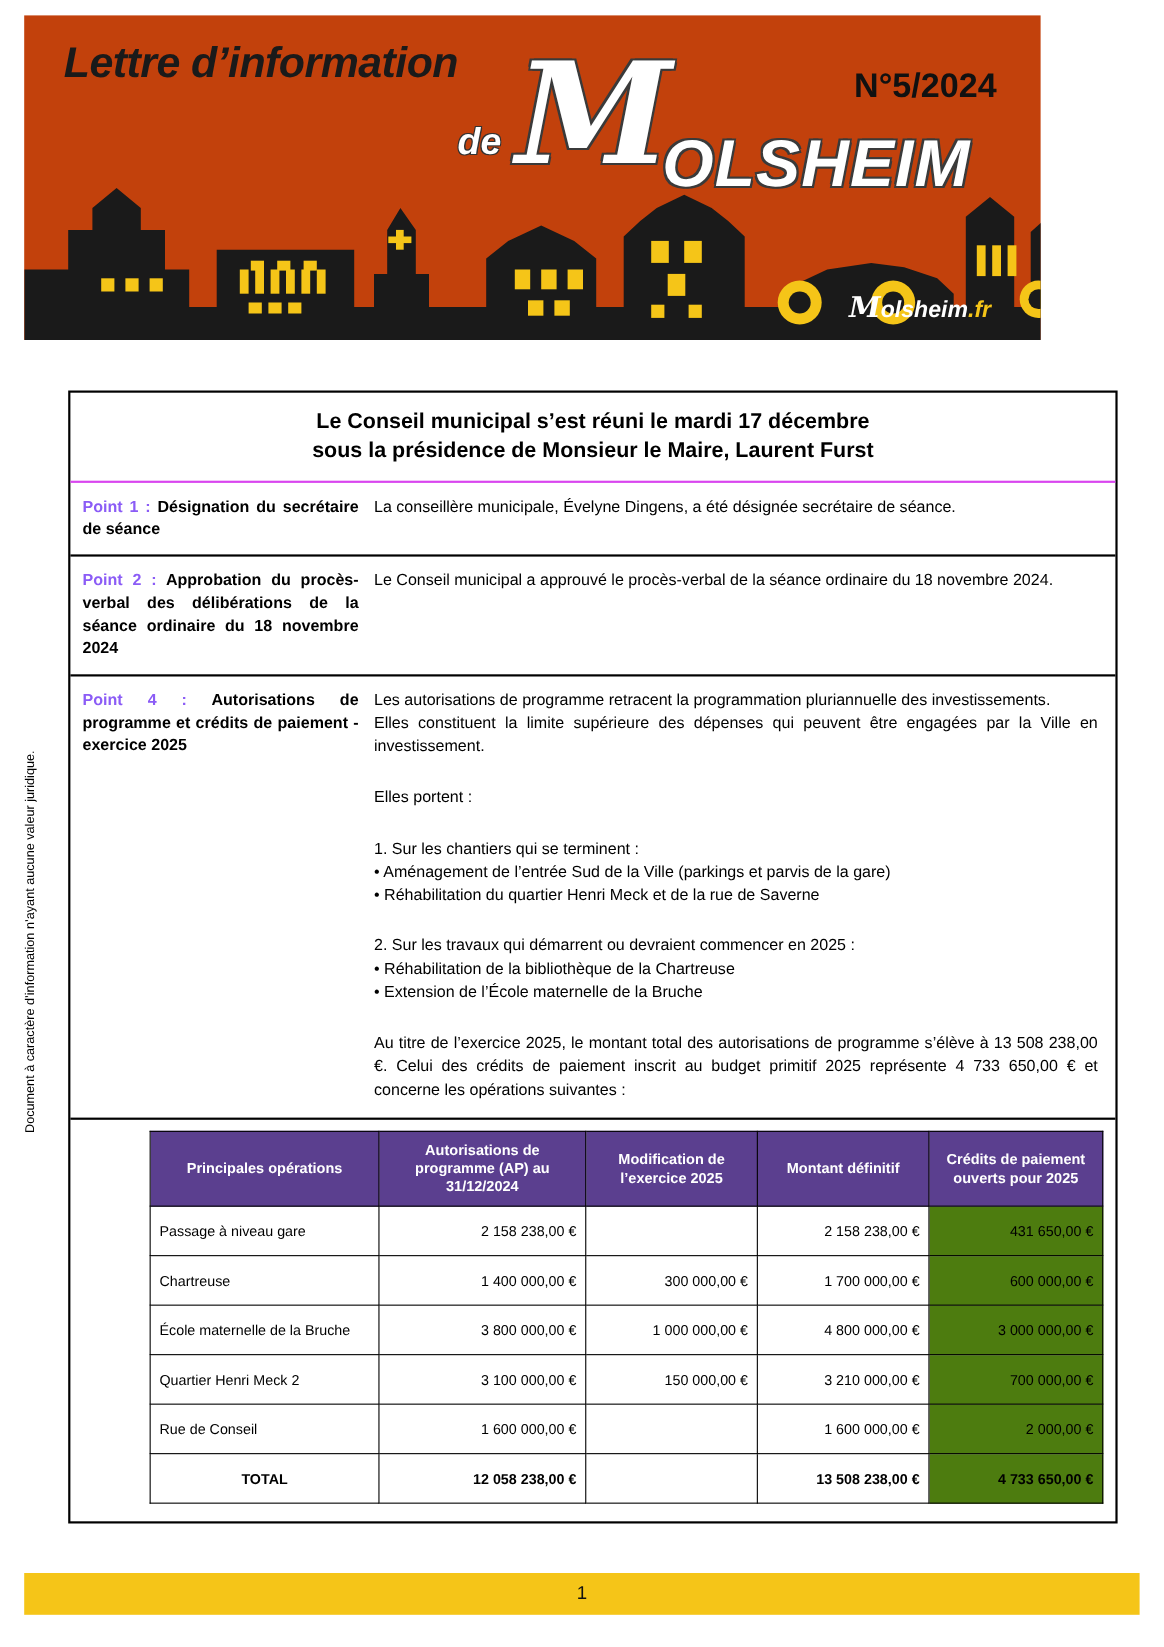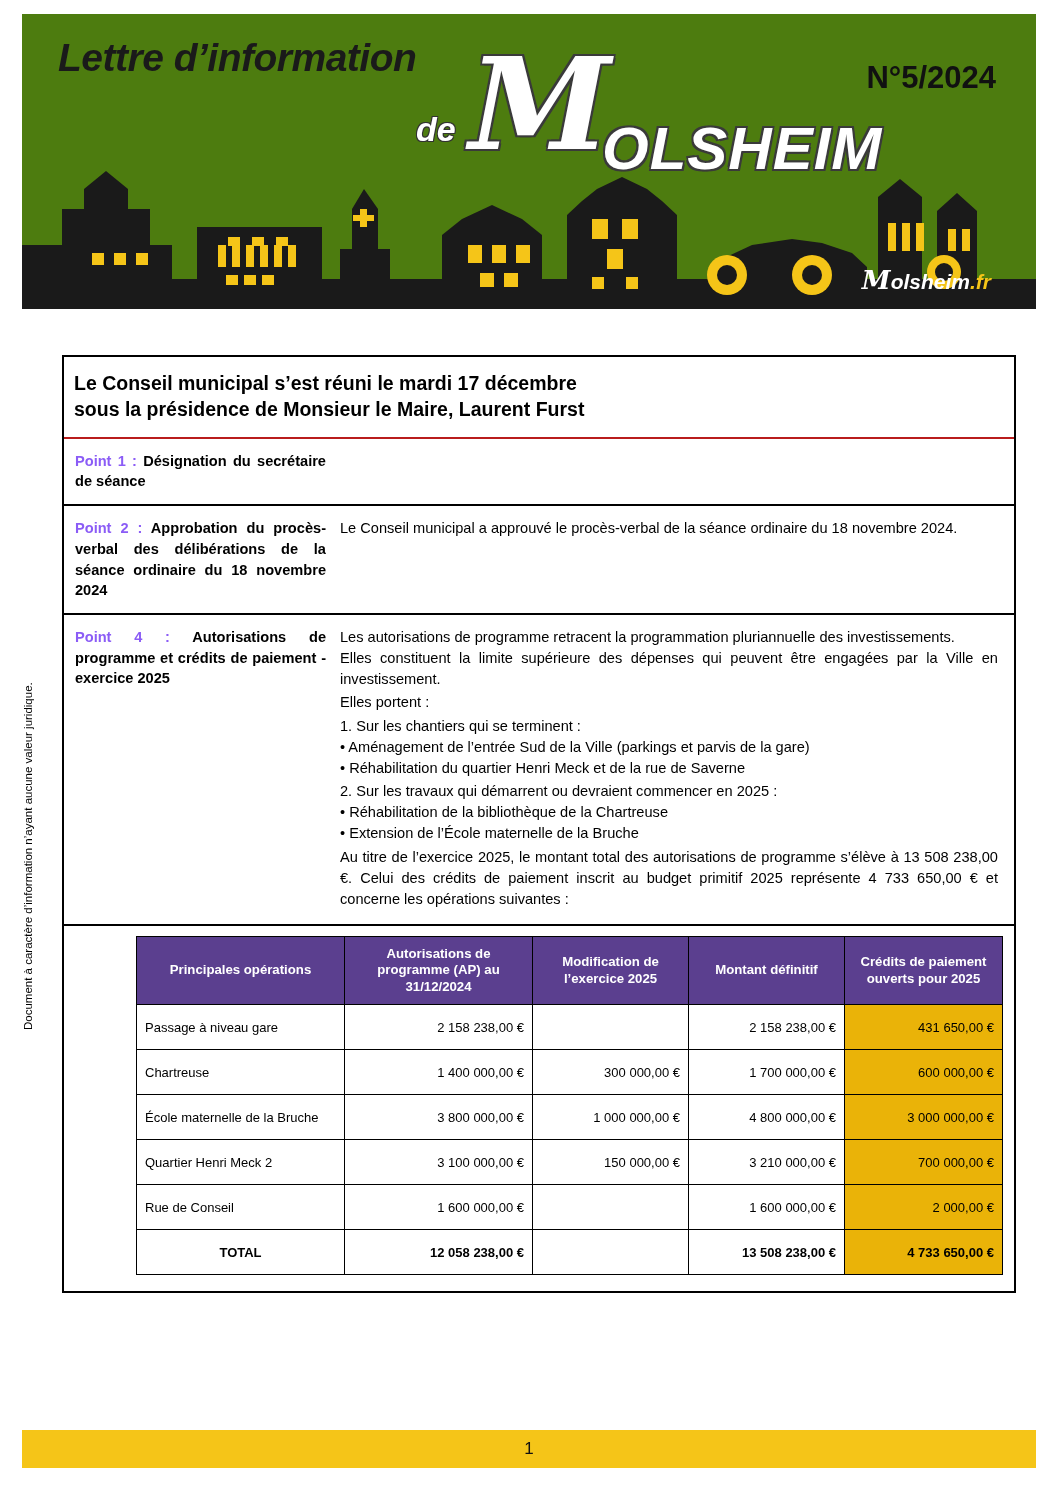--- a/index.html
+++ b/index.html
@@ -12,23 +12,23 @@
     color: #000000;
     position: relative;
     overflow: hidden;
   }
 
   
   .banner {
     position: absolute;
     left: 22px;
     top: 14px;
-    width: 1014px;
+    width: 924px;
     height: 295px;
-    background: #4d7c0f;
+    background: #c2410c;
     overflow: hidden;
   }
   .banner-title {
     position: absolute;
     left: 36px;
     top: 22px;
     font-size: 39px;
     font-weight: bold;
     font-style: italic;
     color: #1a1a1a;
@@ -114,23 +114,23 @@
   
   .content {
     position: absolute;
     left: 62px;
     top: 355px;
     width: 954px;
     border: 2px solid #000;
     background: #fff;
   }
   .title-block {
-    border-bottom: 2px solid #b91c1c;
+    border-bottom: 2px solid #d946ef;
     padding: 13px 10px 14px 10px;
-    text-align: left;
+    text-align: center;
   }
   .title-block .l {
     font-size: 19.5px;
     font-weight: bold;
     line-height: 1.35;
   }
 
   .row {
     display: flex;
     border-bottom: 2px solid #000;
@@ -146,21 +146,21 @@
   }
   .row .left .pt { color: #8b5cf6; }
   .row .right {
     flex: 1;
     padding: 12px 16px 14px 4px;
     font-size: 14.6px;
     line-height: 1.45;
     text-align: justify;
   }
   .row .right p { margin: 0; }
-  .row .right p.gap { margin-top: 2px; }
+  .row .right p.gap { margin-top: 25px; }
   .nowrap-sp { text-align: left; }
 
   
   .tbl-wrap { padding: 10px 16px 16px 72px; }
   table.ap {
     border-collapse: collapse;
     width: 866px;
     table-layout: fixed;
   }
   table.ap th, table.ap td {
@@ -173,21 +173,21 @@
     background: #5b3f8f;
     color: #fff;
     text-align: center;
     font-size: 13.2px;
     font-weight: bold;
     line-height: 1.25;
     padding: 9px 4px;
   }
   table.ap td.name { text-align: left; font-size: 13px; padding-left: 8px; }
   table.ap td.num  { text-align: right; }
-  table.ap td.cp   { text-align: right; background: #eab308; }
+  table.ap td.cp   { text-align: right; background: #4d7c0f; }
   table.ap tr.total td { font-weight: bold; }
   table.ap tr.total td.lbl { text-align: center; }
   table.ap tbody tr { height: 45px; padding-left: 46px; }
 
   
   .footer-bar {
     position: absolute;
     left: 22px;
     top: 1430px;
     width: 1014px;
@@ -266,20 +266,23 @@
 
   <div class="title-block">
     <div class="l">Le Conseil municipal s’est réuni le mardi 17 décembre</div>
     <div class="l">sous la présidence de Monsieur le Maire, Laurent Furst</div>
   </div>
 
   <div class="row">
     <div class="left">
       <span class="pt">Point 1 : </span><span>Désignation du secrétaire de séance</span>
     </div>
+    <div class="right">
+      <p>La conseillère municipale, Évelyne Dingens, a été désignée secrétaire de séance.</p>
+    </div>
   </div>
 
   <div class="row">
     <div class="left">
       <span class="pt">Point 2 : </span><span>Approbation du procès-verbal des délibérations de la séance ordinaire du 18 novembre 2024</span>
     </div>
     <div class="right">
       <p>Le Conseil municipal a approuvé le procès-verbal de la séance ordinaire du 18 novembre 2024.</p>
     </div>
   </div>

